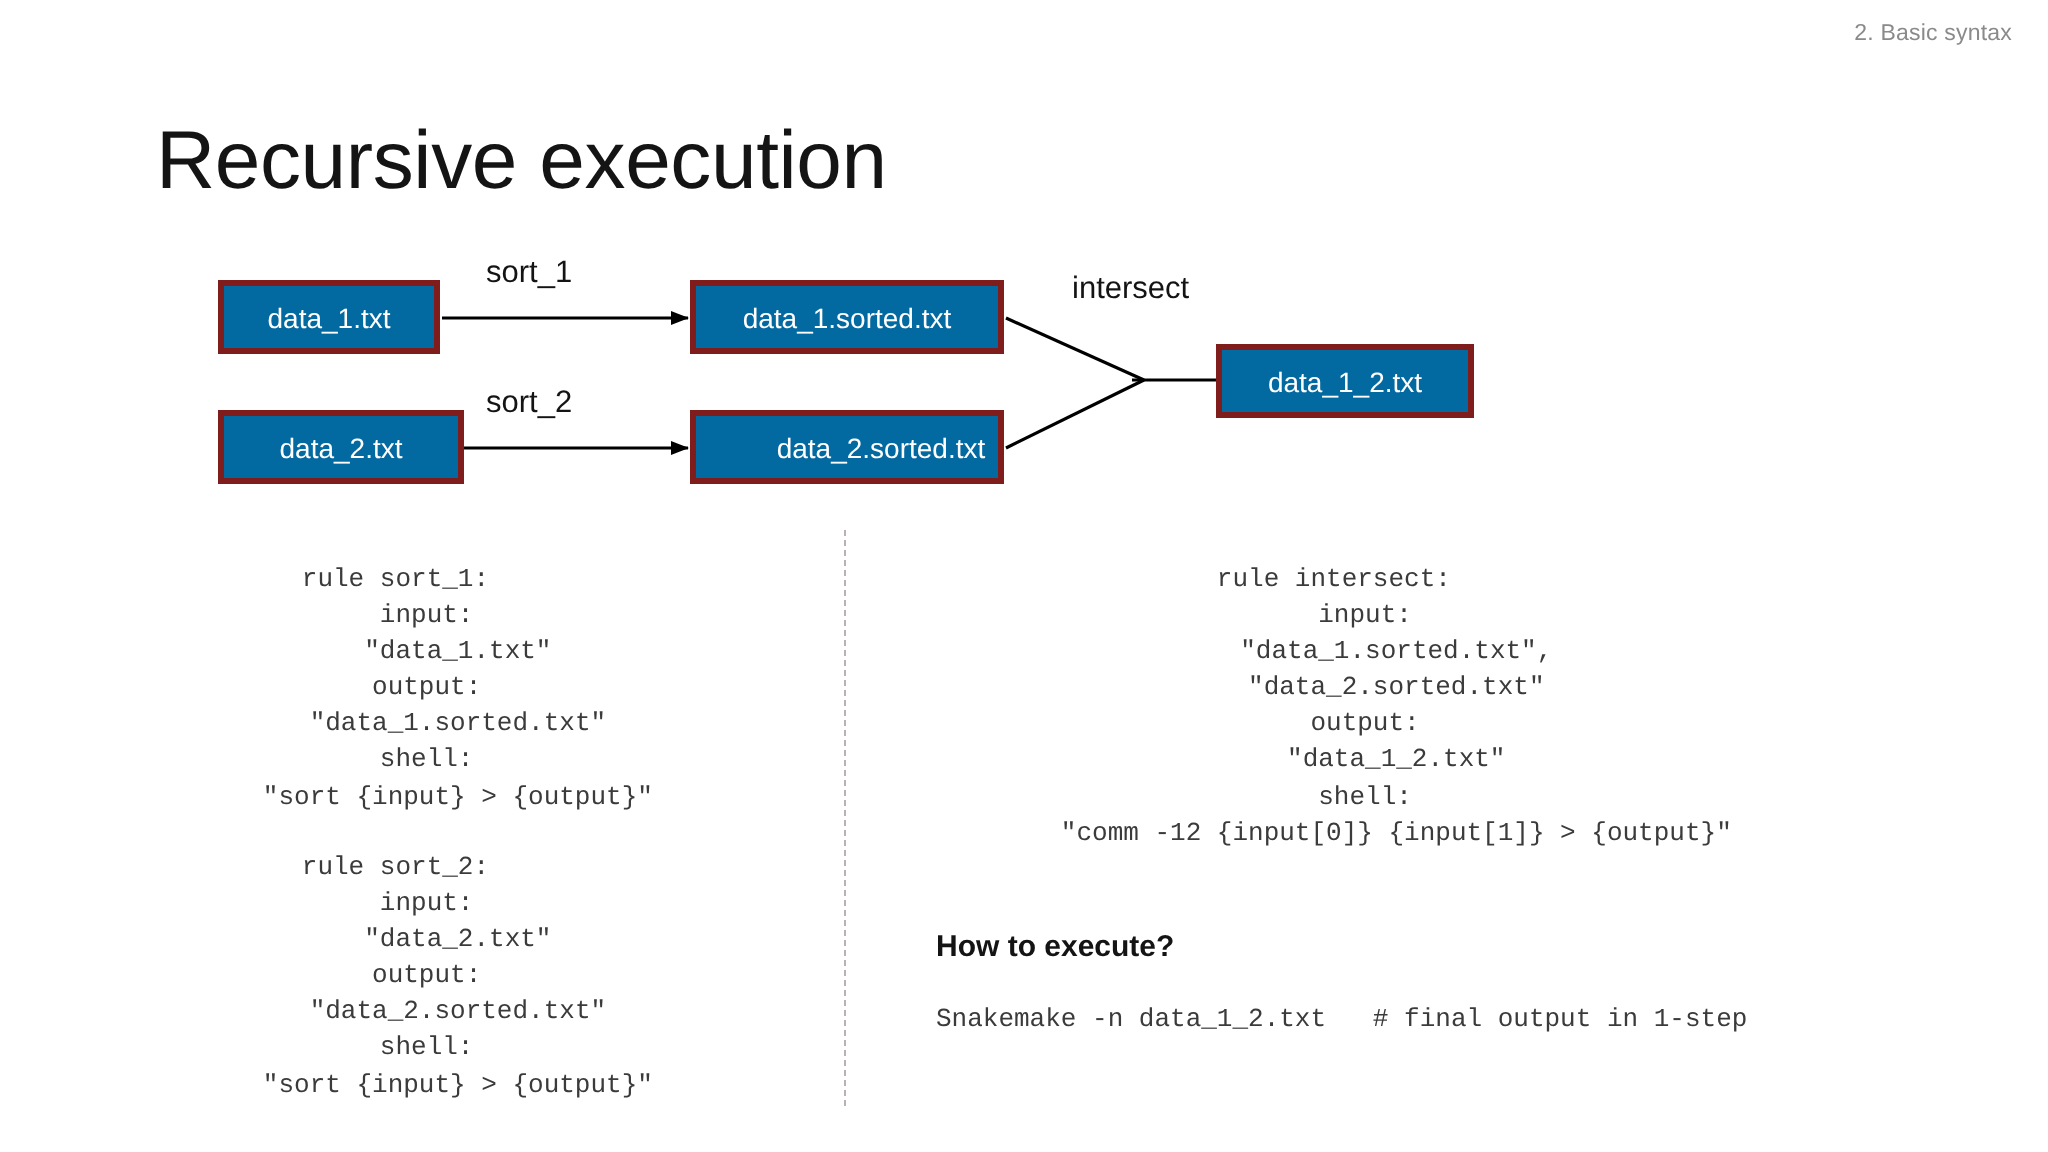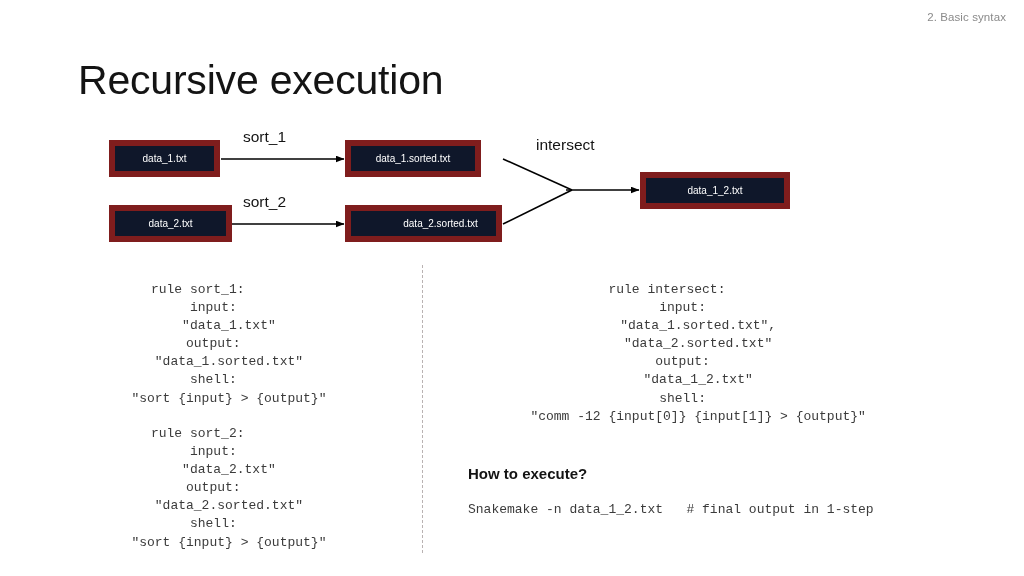--- a/index.html
+++ b/index.html
@@ -43,35 +43,35 @@
   
   .diagram {
     position: absolute;
     left: 0;
     top: 0;
     width: 1024px;
     height: 260px;
   }
   .node {
     position: absolute;
-    background: #0f172a;
-    border: 6px solid #7f1d1d;
+    background: #0369a1;
+    border: 3px solid #7f1d1d;
     color: #ffffff;
-    font-size: 10px;
+    font-size: 14px;
     display: flex;
     align-items: center;
     justify-content: center;
     box-sizing: border-box;
     white-space: nowrap;
   }
   .node-data1    { left: 109px; top: 140px; width: 111px; height: 37px; }
   .node-data2    { left: 109px; top: 205px; width: 123px; height: 37px; }
-  .node-sorted1  { left: 345px; top: 140px; width: 136px; height: 37px; }
+  .node-sorted1  { left: 345px; top: 140px; width: 157px; height: 37px; }
   .node-sorted2  { left: 345px; top: 205px; width: 157px; height: 37px; padding-left: 34px; }
-  .node-final    { left: 640px; top: 172px; width: 150px; height: 37px; }
+  .node-final    { left: 608px; top: 172px; width: 129px; height: 37px; }
 
   .edge-label {
     position: absolute;
     font-size: 15.5px;
     color: #141414;
     white-space: nowrap;
   }
   .label-sort1     { left: 243px; top: 128px; }
   .label-sort2     { left: 243px; top: 193px; }
   .label-intersect { left: 536px; top: 136px; }

